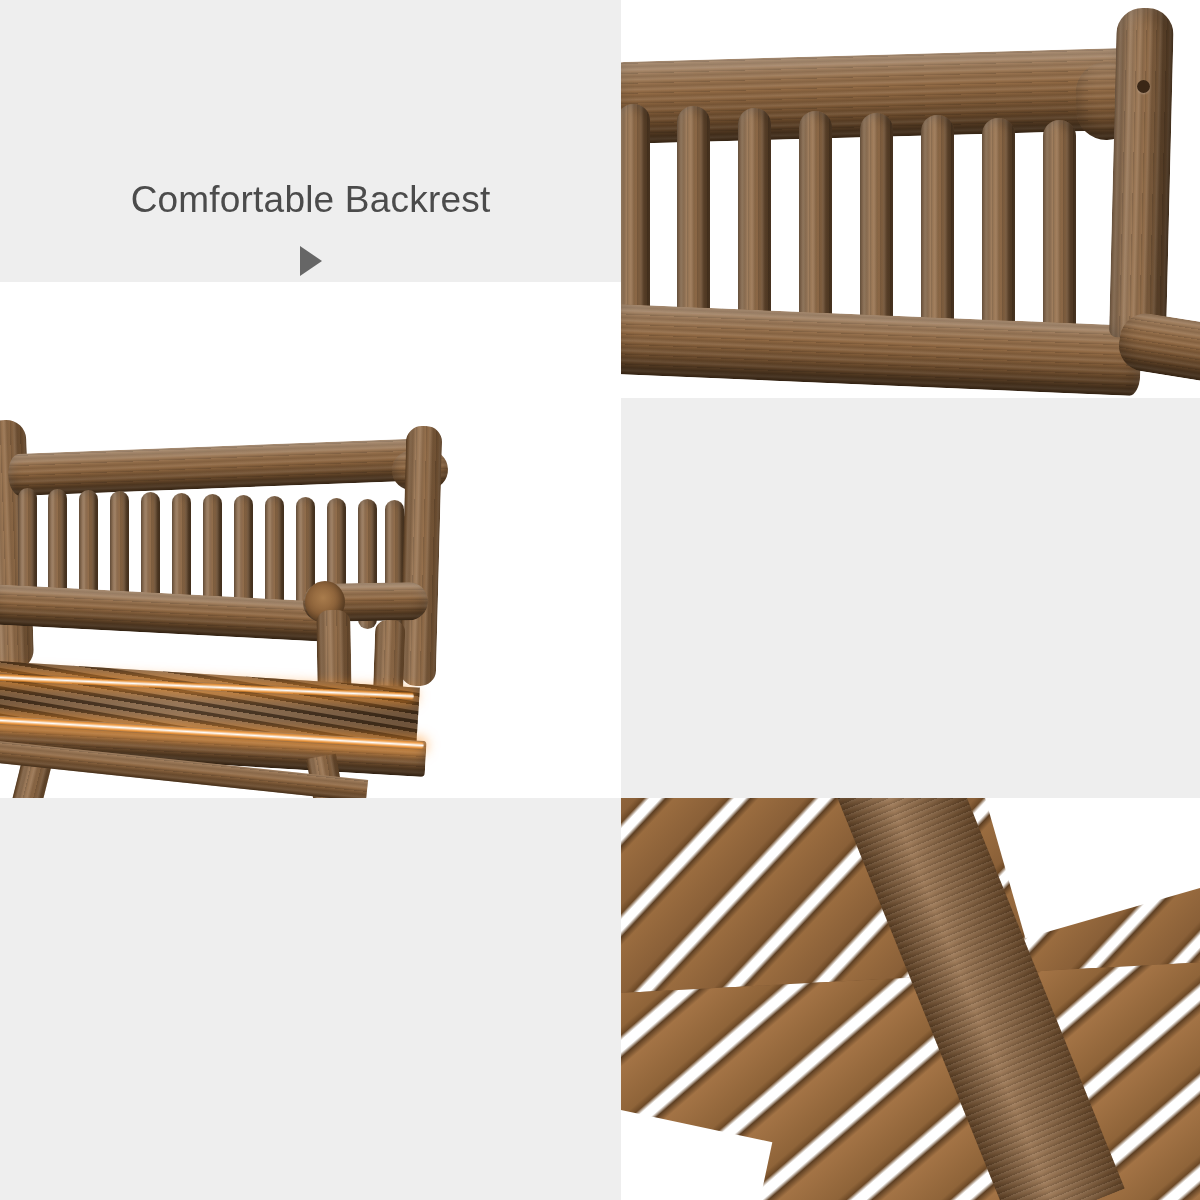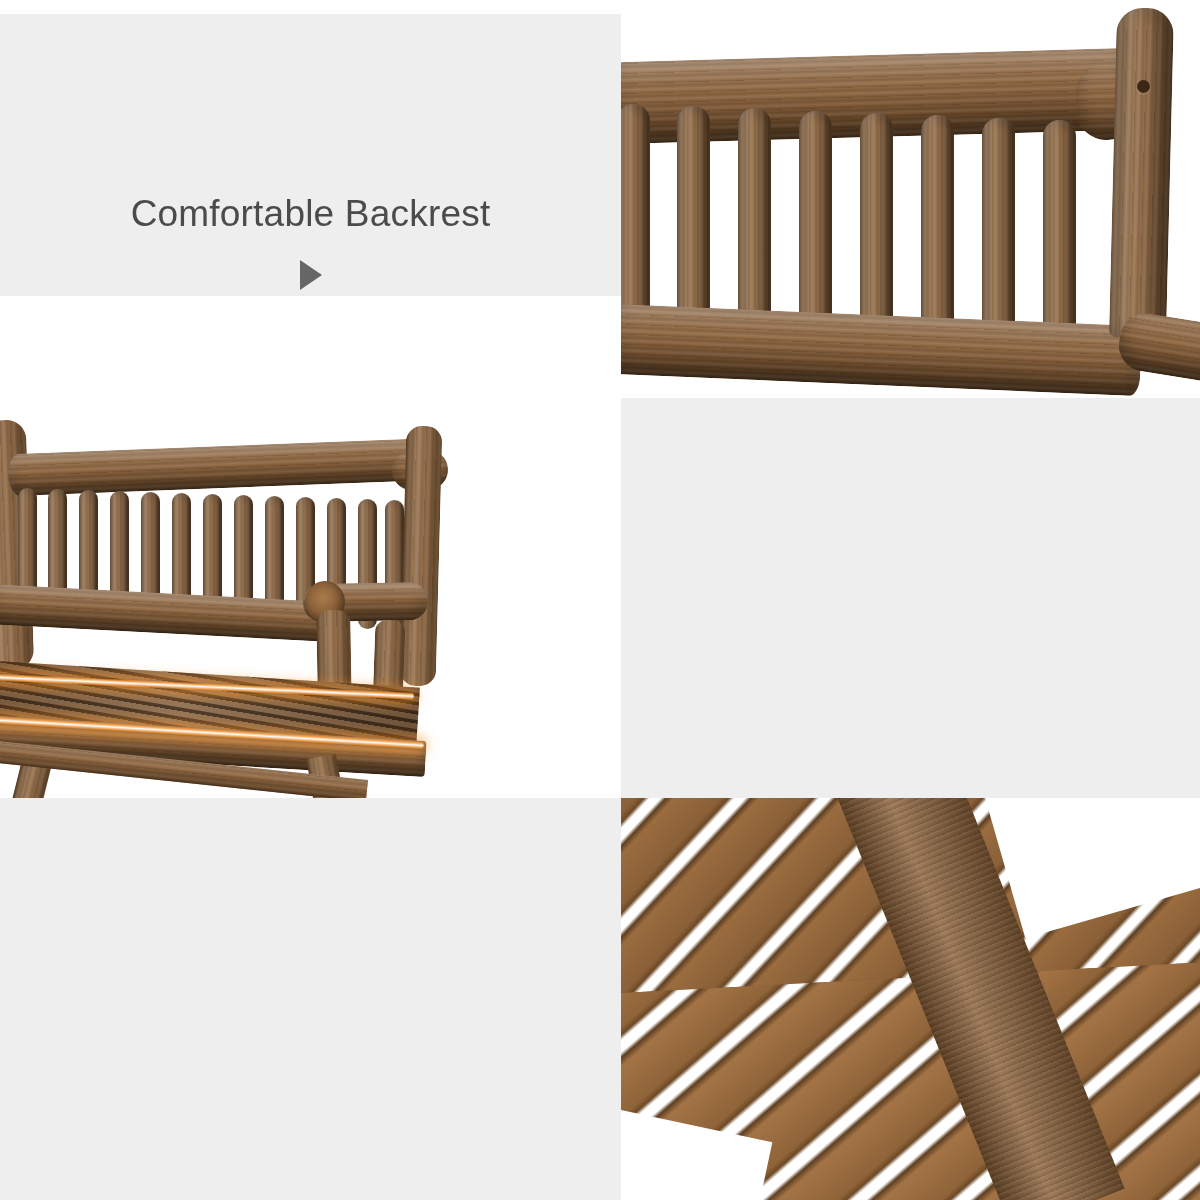--- a/index.html
+++ b/index.html
@@ -14,21 +14,21 @@
     position: relative;
     width: 1200px; height: 1200px;
     background: #ffffff;
   }
 
   
   .cell { position: absolute; overflow: hidden; }
   .cell-gray  { background: #eeeeee; }
   .cell-white { background: #ffffff; }
 
-  #cell-tl { left: 0;    top: 14px;    width: 621px; height: 282px; }
+  #cell-tl { left: 0;    top: 0;    width: 621px; height: 282px; }
   #cell-tr { left: 621px;top: 0;    width: 579px; height: 398px; }
   #cell-ml { left: 0;    top: 398px;width: 621px; height: 400px; }
   #cell-mr { left: 621px;top: 398px;width: 579px; height: 400px; }
   #cell-bl { left: 0;    top: 798px;width: 621px; height: 402px; }
   #cell-br { left: 621px;top: 798px;width: 579px; height: 402px; }
 
   
   .caption {
     position: absolute;
     left: 0; right: 0;

